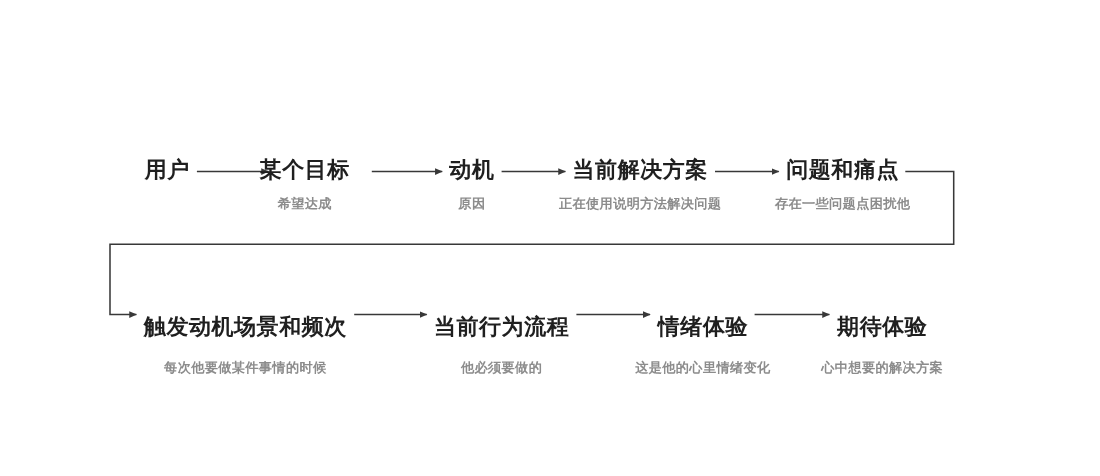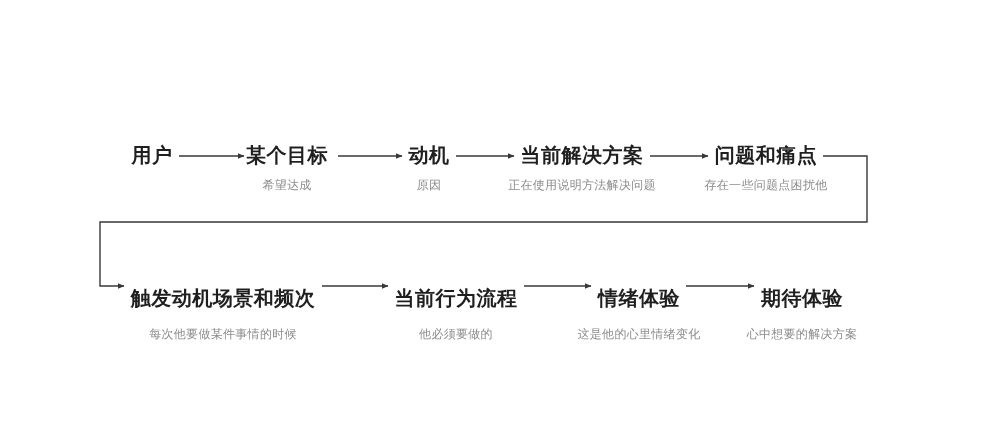--- a/index.html
+++ b/index.html
@@ -40,21 +40,21 @@
   }
   .node .title {
     font-size: 20px;
     font-weight: 700;
     letter-spacing: 0.5px;
     line-height: 24px;
     color: var(--title);
   }
   .node .subtitle {
     font-size: 12px;
-    font-weight: 400;
+    font-weight: 700;
     letter-spacing: 0.3px;
     line-height: 16px;
     color: var(--subtitle);
     text-align: center;
   }
   .row1 { top: 143px; }
   .row1 .subtitle { margin-top: 10px; }
   .row2 { top: 286px; }
   .row2 .subtitle { margin-top: 16px; }
 </style>
@@ -76,21 +76,21 @@
     <path class="flow" d="M823 156 H867 V222 H100 V286 H124" marker-end="url(#ah)"></path>
     <path class="flow" d="M322 286 H388" marker-end="url(#ah)"></path>
     <path class="flow" d="M524 286 H591" marker-end="url(#ah)"></path>
     <path class="flow" d="M686 286 H754" marker-end="url(#ah)"></path>
   </svg>
 
   <div class="node row1" style="left:152px">
     <div class="title">用户</div>
   </div>
 
-  <div class="node row1" style="left:287px">
+  <div class="node row1" style="left:277px">
     <div class="title">某个目标</div>
     <div class="subtitle">希望达成</div>
   </div>
 
   <div class="node row1" style="left:429px">
     <div class="title">动机</div>
     <div class="subtitle">原因</div>
   </div>
 
   <div class="node row1" style="left:582px">

